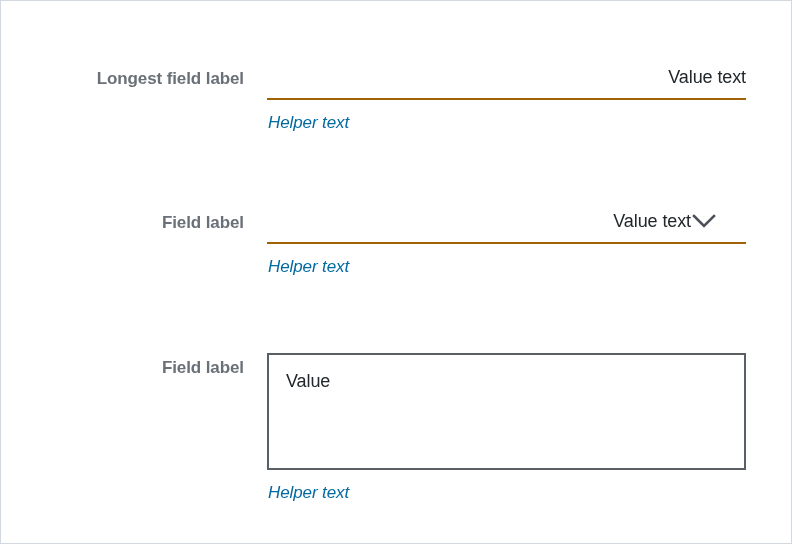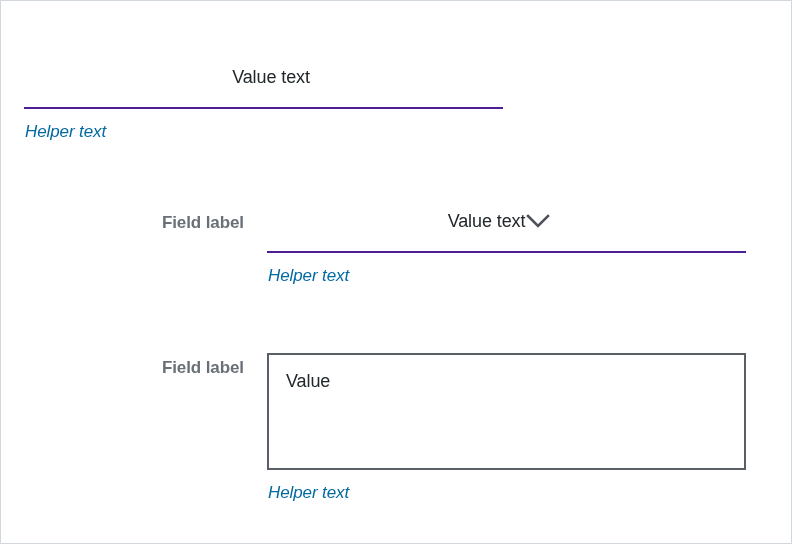--- a/index.html
+++ b/index.html
@@ -52,25 +52,25 @@
     margin-left: 23px;
     width: 479px;
     box-sizing: border-box;
   }
 
   
   .input-underline {
     position: relative;
     width: 479px;
     box-sizing: border-box;
-    border-bottom: 2px solid #4c1d95;
-    padding-bottom: 18px;
+    border-bottom: 2px solid #a16207;
+    padding-bottom: 9px;
     display: flex;
     align-items: center;
-    justify-content: center;
+    justify-content: flex-end;
   }
 
   .input-value {
     font-size: 18px;
     color: #21272a;
     line-height: 24px;
     letter-spacing: -0.1px;
     padding-left: 15px;
     white-space: nowrap;
   }
@@ -123,20 +123,21 @@
   #row-1 .field-label { padding-top: 3px; }
   #row-2 .field-label { padding-top: 3px; }
   #row-3 .field-label { padding-top: 4px; }
 </style>
 </head>
 <body>
 
 <div class="frame">
 
   <div class="field-row" id="row-1">
+    <div class="field-label">Longest field label</div>
     <div class="field-control">
       <div class="input-underline">
         <div class="input-value">Value text</div>
       </div>
       <div class="helper-text">Helper text</div>
     </div>
   </div>
 
   <div class="field-row" id="row-2">
     <div class="field-label">Field label</div>

